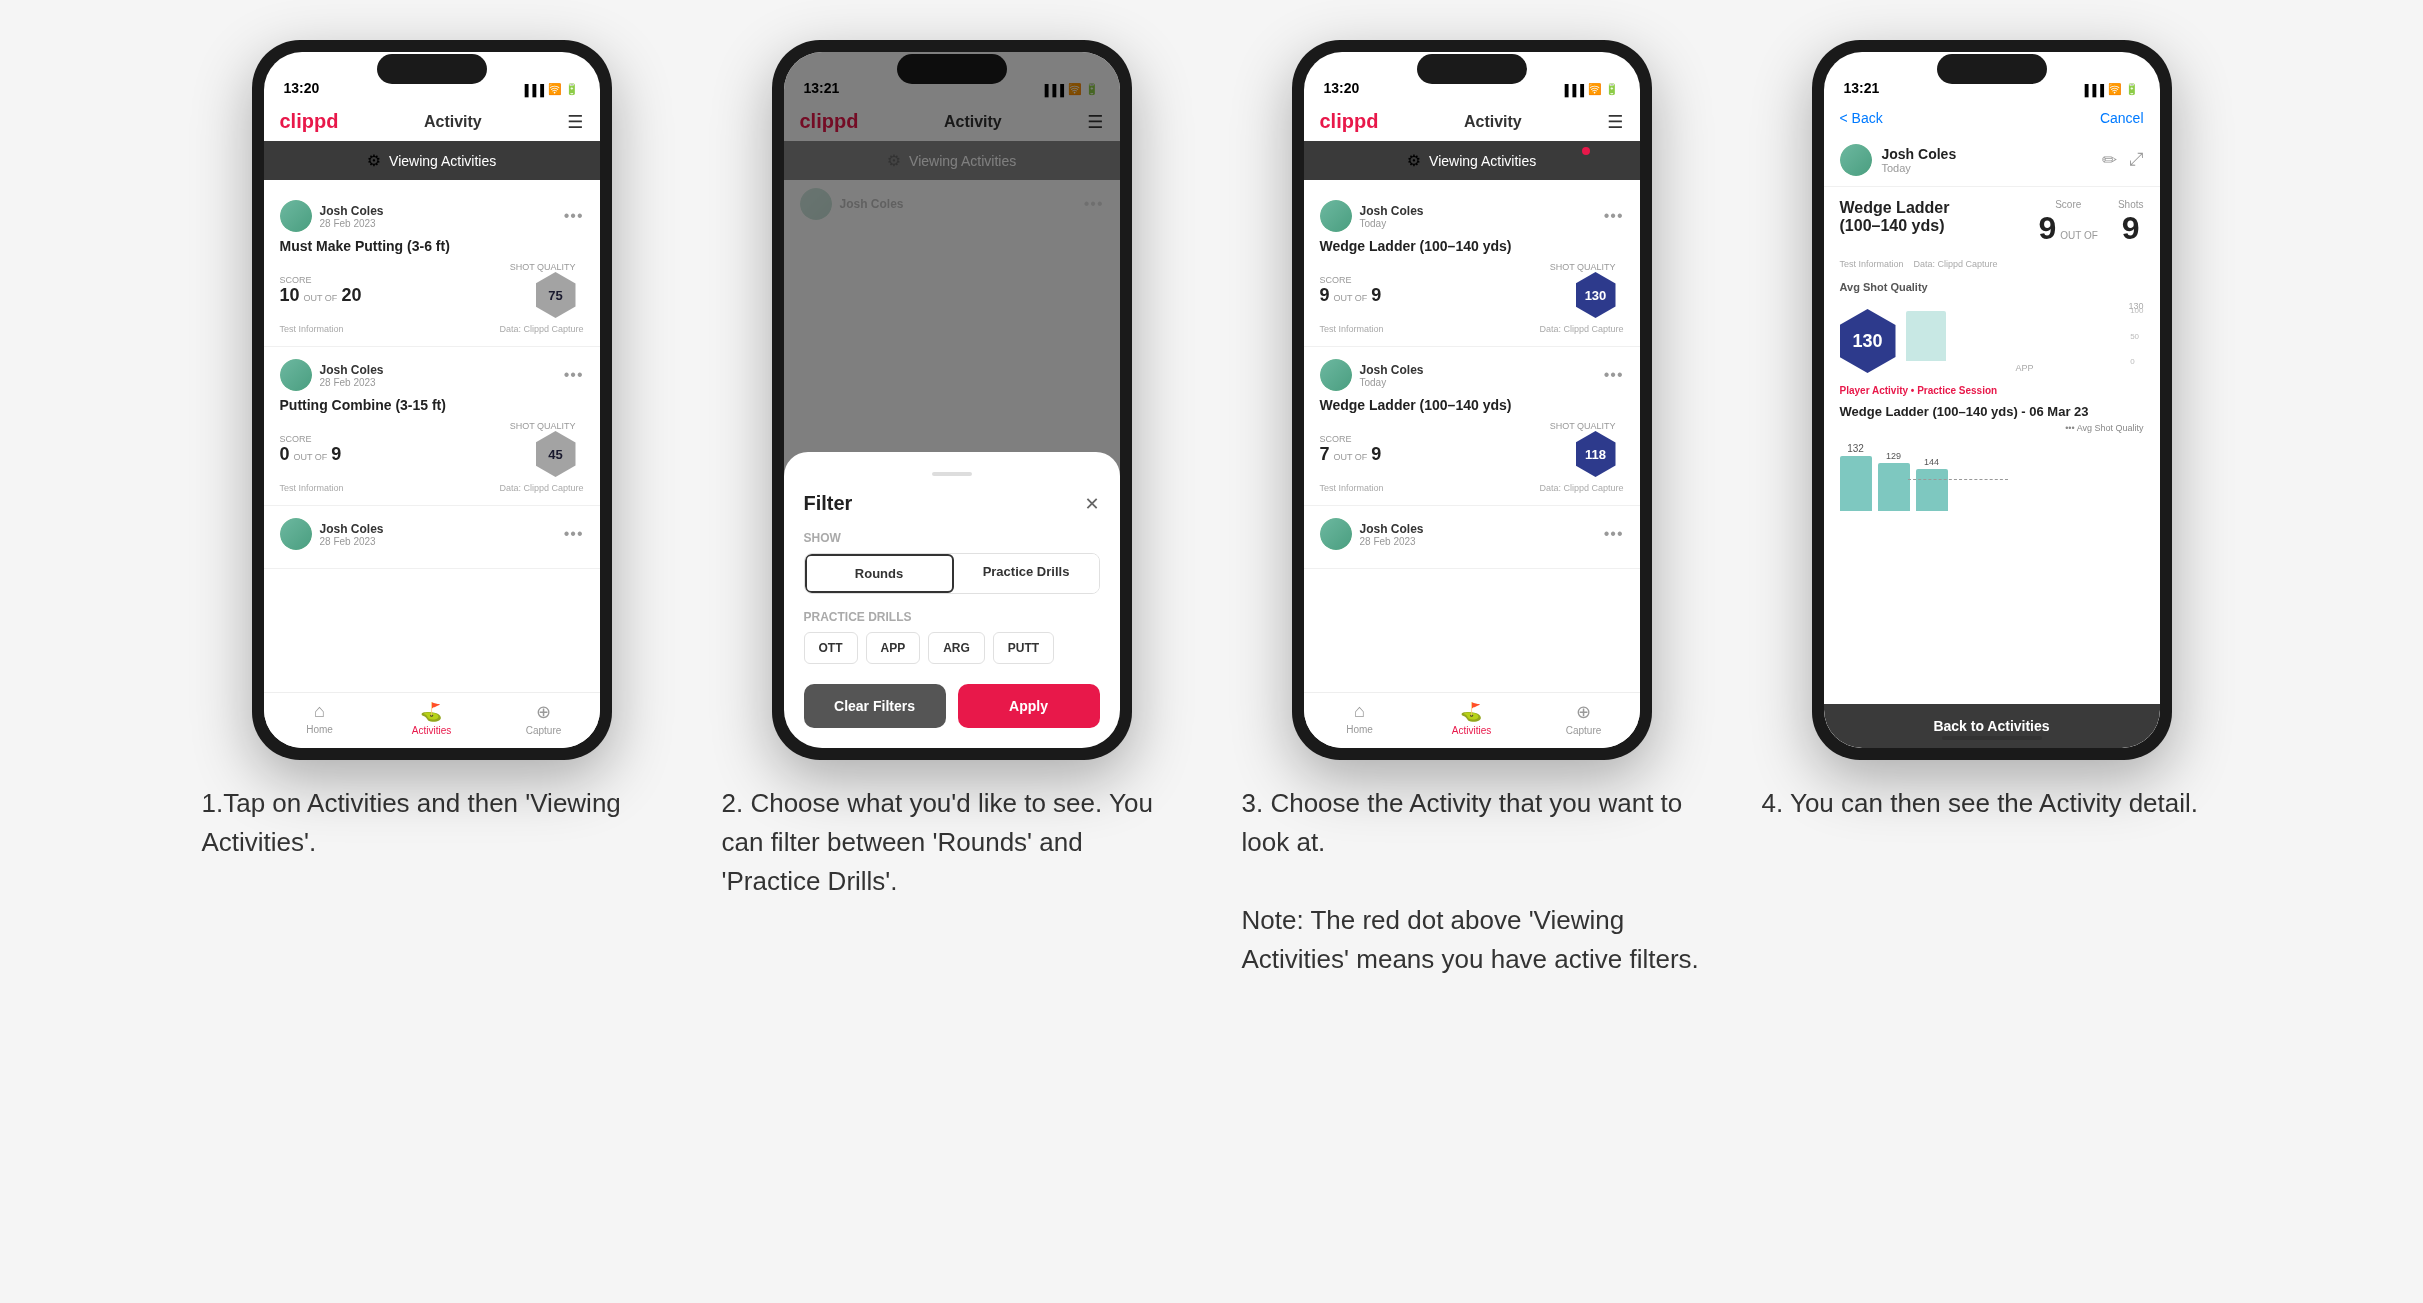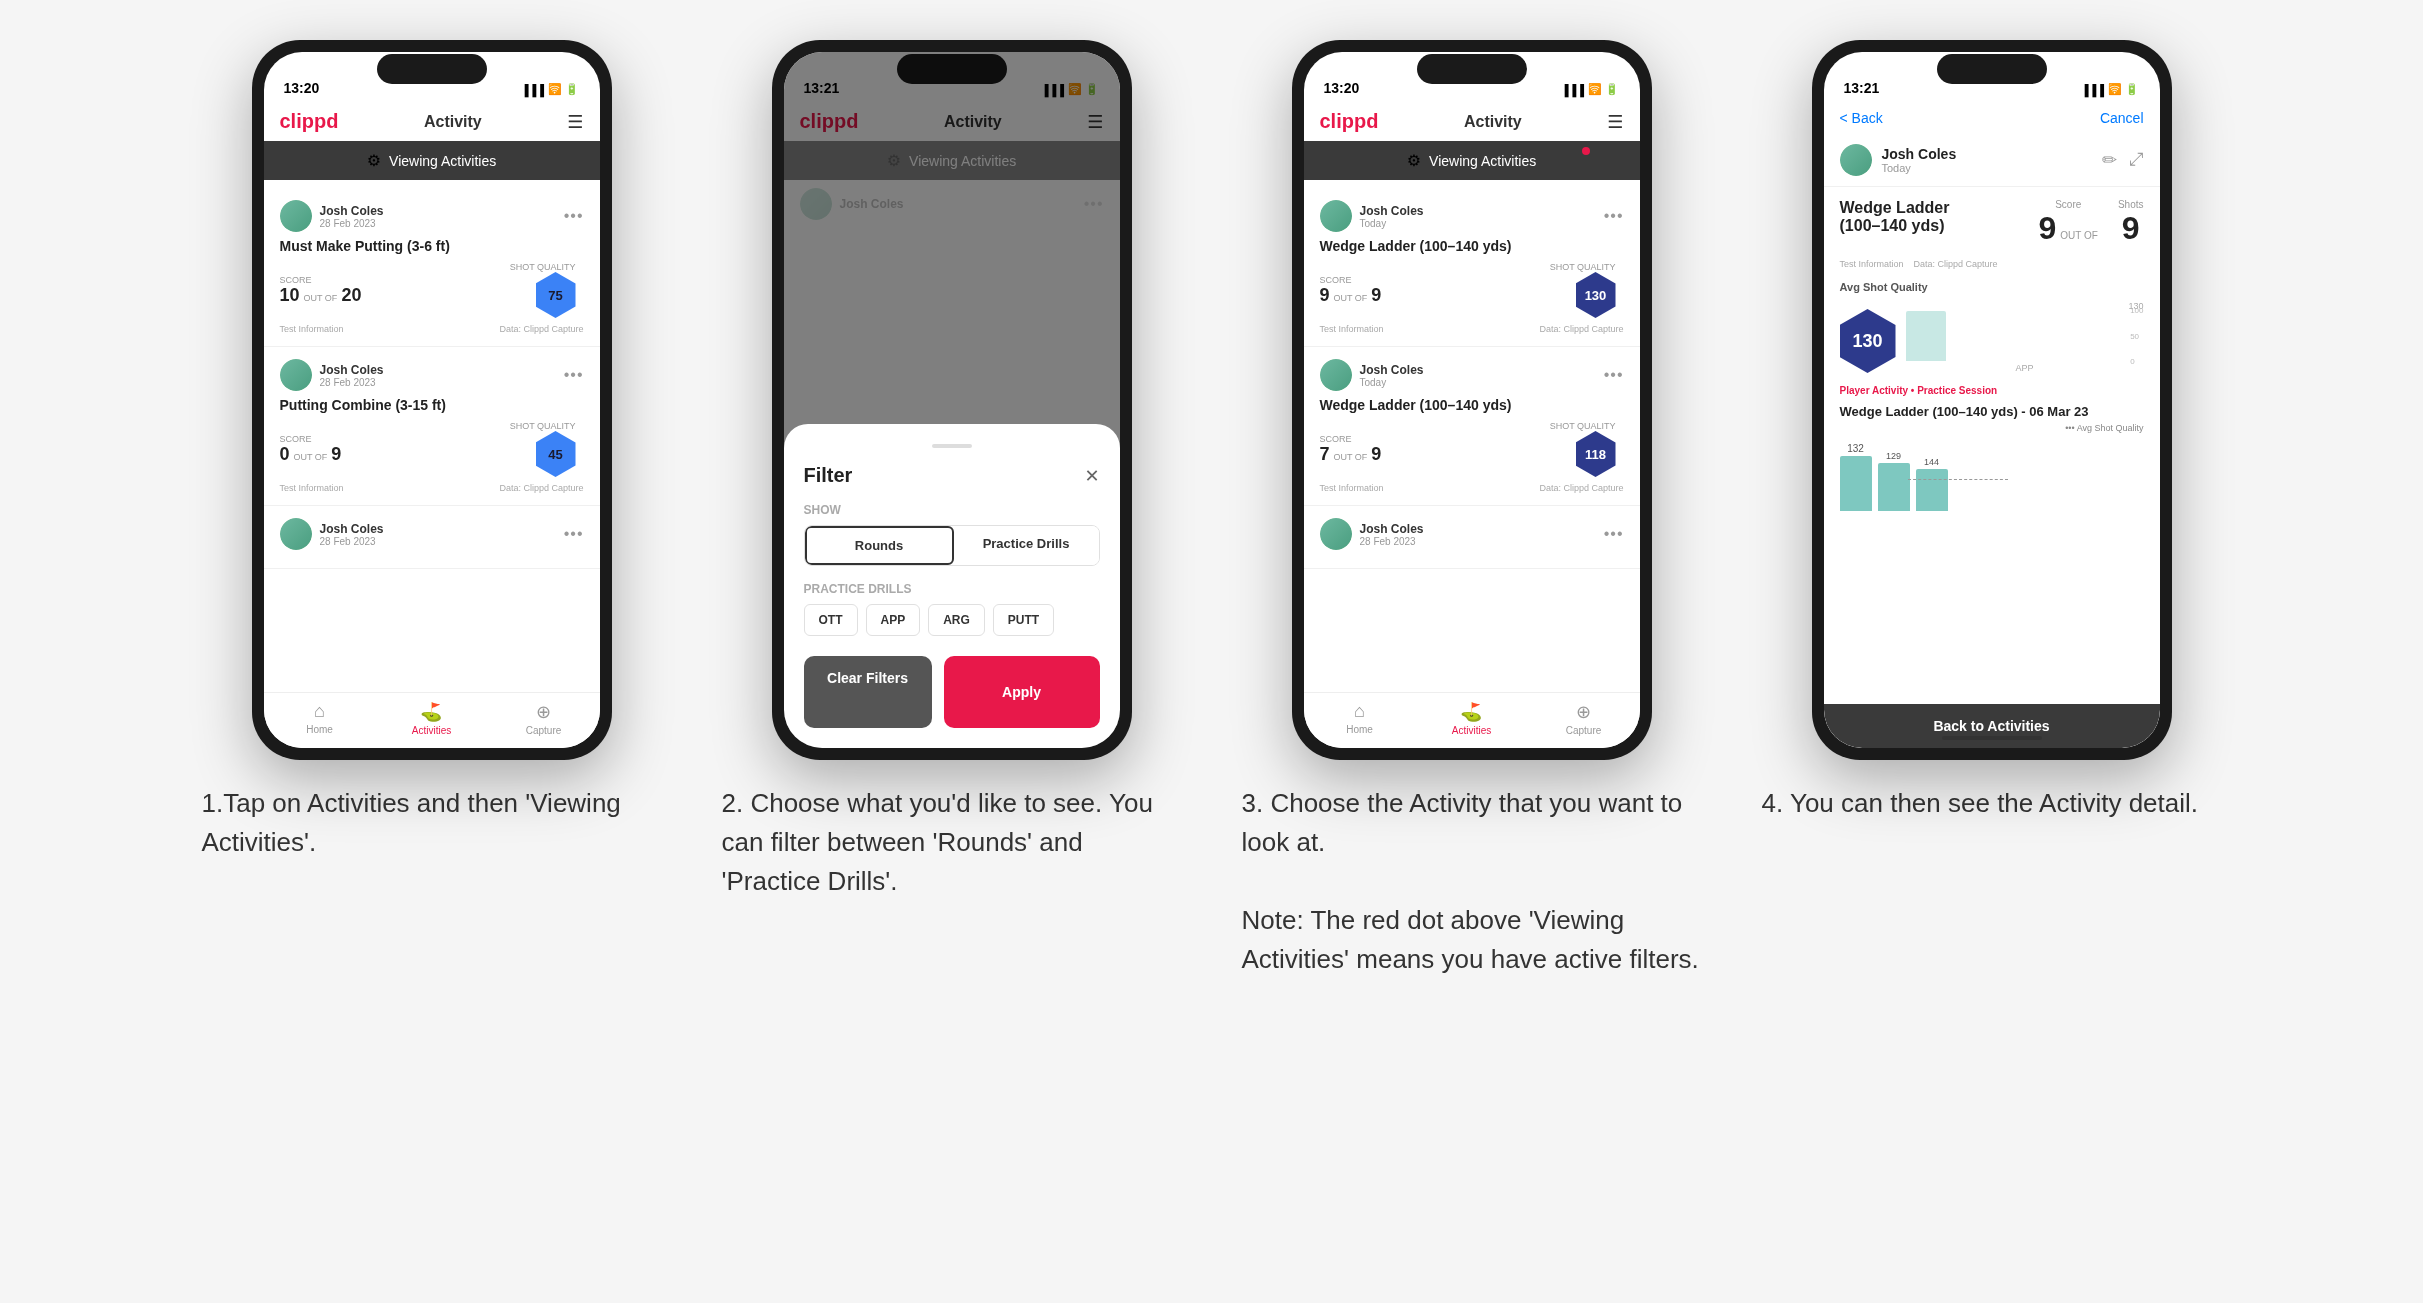--- a/index.html
+++ b/index.html
@@ -150,21 +150,21 @@
     .dots-menu { font-size: 16px; color: #999; letter-spacing: 1px; }
     .activity-title { font-size: 14px; font-weight: 700; color: #222; margin-bottom: 8px; }
     .stats-row { display: flex; align-items: center; gap: 16px; }
     .stat-label { font-size: 9px; color: #999; text-transform: uppercase; }
     .stat-value { font-size: 18px; font-weight: 800; color: #222; }
     .stat-outof { font-size: 9px; color: #999; }
     .stat-block { display: flex; flex-direction: column; }
     .hexagon {
       width: 40px;
       height: 46px;
-      background: #3b82f6;
+      background: #a3a3a3;
       clip-path: polygon(50% 0%, 100% 25%, 100% 75%, 50% 100%, 0% 75%, 0% 25%);
       display: flex;
       align-items: center;
       justify-content: center;
       font-size: 13px;
       font-weight: 800;
       color: #1a1a2e;
       margin-left: auto;
     }
     .hexagon.dark {
@@ -274,21 +274,21 @@
       padding: 14px;
       background: #555;
       color: #fff;
       border-radius: 10px;
       text-align: center;
       font-size: 14px;
       font-weight: 600;
     }
     .btn-apply {
       flex: 1;
-      padding: 28px;
+      padding: 14px;
       background: #e8184a;
       color: #fff;
       border-radius: 10px;
       text-align: center;
       font-size: 14px;
       font-weight: 600;
     }
 
     
     .detail-header {

